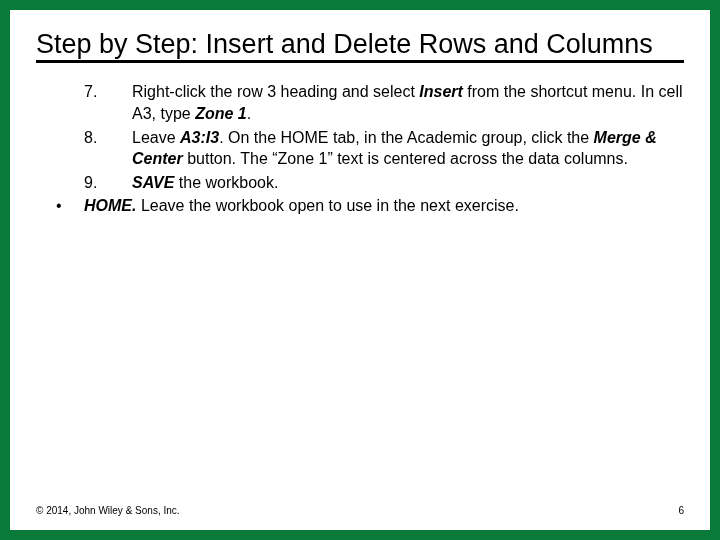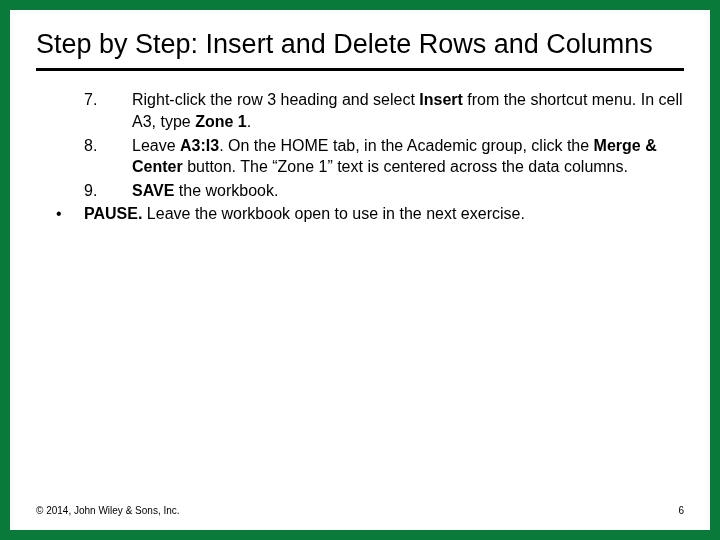--- a/index.html
+++ b/index.html
@@ -14,21 +14,21 @@
     top: 10px; left: 10px; right: 10px; bottom: 10px;
     background: #ffffff;
     padding: 18px 26px 14px 26px;
     display: flex;
     flex-direction: column;
   }
   .title {
     font-size: 27px;
     line-height: 1.2;
     color: #000;
-    padding-bottom: 8px;
+    padding-bottom: 0;
     border-bottom: 3px solid #000;
     font-weight: 400;
   }
   .content {
     flex: 1;
     padding-top: 18px;
     font-size: 16px;
     line-height: 1.35;
   }
   .num-list {
@@ -48,21 +48,21 @@
     display: flex;
     margin-top: 2px;
     margin-left: 20px;
   }
   .dot {
     width: 28px;
     flex-shrink: 0;
     font-size: 16px;
     line-height: 1.35;
   }
-  .b { font-weight: 700; }
+  .b { font-weight: 700; font-style: italic; }
   .footer {
     display: flex;
     justify-content: flex-start;
     align-items: flex-end;
     font-size: 10px;
     color: #000;
     padding-top: 6px;
   }
   .footer .left  { flex: 1; text-align: left; }
   .footer .mid   { flex: 2; text-align: center; }
@@ -86,21 +86,21 @@
           <span class="txt"><span>Leave </span><span class="b">A3:I3</span><span>. On the HOME tab, in the Academic group, click the </span><span class="b">Merge &amp; Center</span><span> button. The “Zone 1” text is centered across the data columns.</span></span>
         </li>
         <li>
           <span class="num">9.</span>
           <span class="txt"><span> </span><span class="b">SAVE</span><span> the workbook.</span></span>
         </li>
       </ol>
     <div class="bullet-row">
       <span class="dot">•</span>
       <span class="txt">
-        <span class="b">PAUSE.</span><span> Leave the workbook open to use in the next exercise.</span>
+        <span class="b">HOME.</span><span> Leave the workbook open to use in the next exercise.</span>
       </span>
     </div>
   </div>
 
   <div class="footer">
     <span class="left">© 2014, John Wiley &amp; Sons, Inc.</span>
     <span class="right">6</span>
   </div>
 
 </div>

